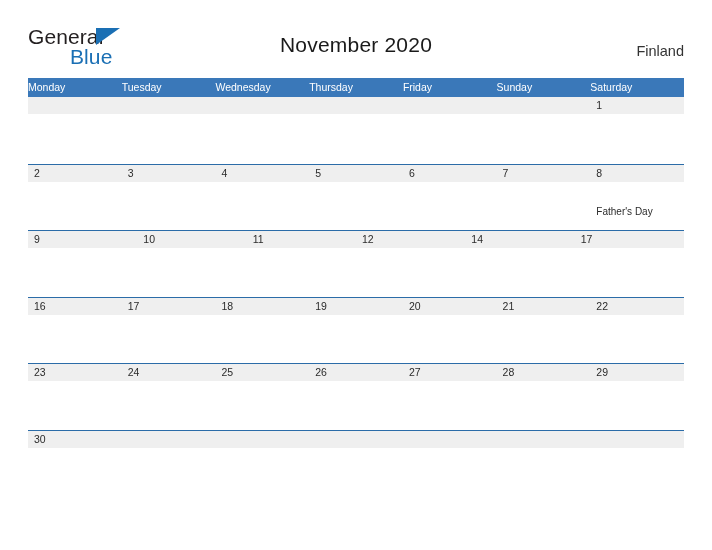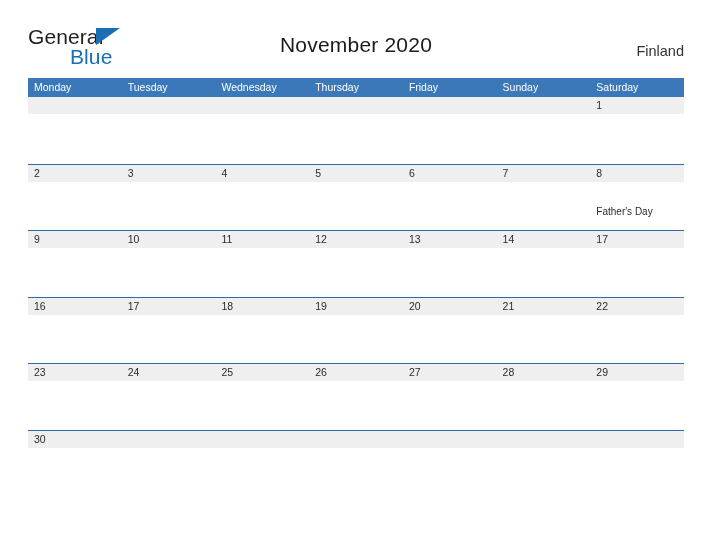--- a/index.html
+++ b/index.html
@@ -107,21 +107,20 @@
     width: 100%;
     height: 19px;
     background: #3a78b9;
   }
   .weekday-cell {
     flex: 1 1 0;
     min-width: 0;
     color: #ffffff;
     font-size: 10.5px;
     line-height: 19px;
-    padding-left: 6px;
     box-sizing: border-box;
     white-space: nowrap;
     overflow: hidden;
   }
 
   .week-row {
     display: flex;
     width: 100%;
     height: 66.5px;
     border-top: 1.5px solid #2b6ca8;
@@ -281,24 +280,20 @@
           <div class="day-cell">
             <div class="day-band"></div>
             <div class="day-num">11</div>
           </div>
           <div class="day-cell">
             <div class="day-band"></div>
             <div class="day-num">12</div>
           </div>
           <div class="day-cell">
             <div class="day-band"></div>
-            <div class="day-num">13</div>
-          </div>
-          <div class="day-cell">
-            <div class="day-band"></div>
             <div class="day-num">14</div>
           </div>
           <div class="day-cell">
             <div class="day-band"></div>
             <div class="day-num">17</div>
           </div>
         </div>
         <div class="week-row">
           <div class="day-cell">
             <div class="day-band"></div>

